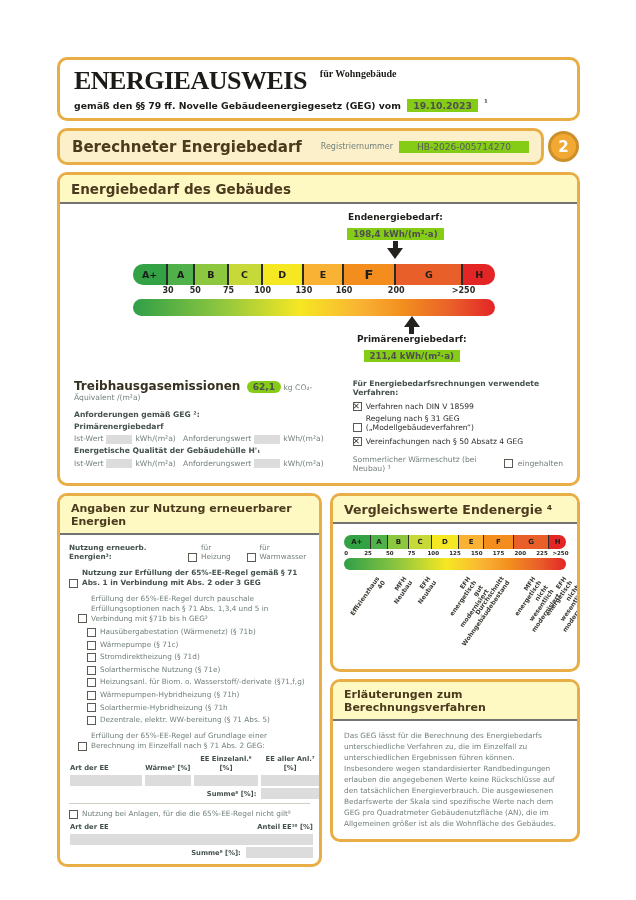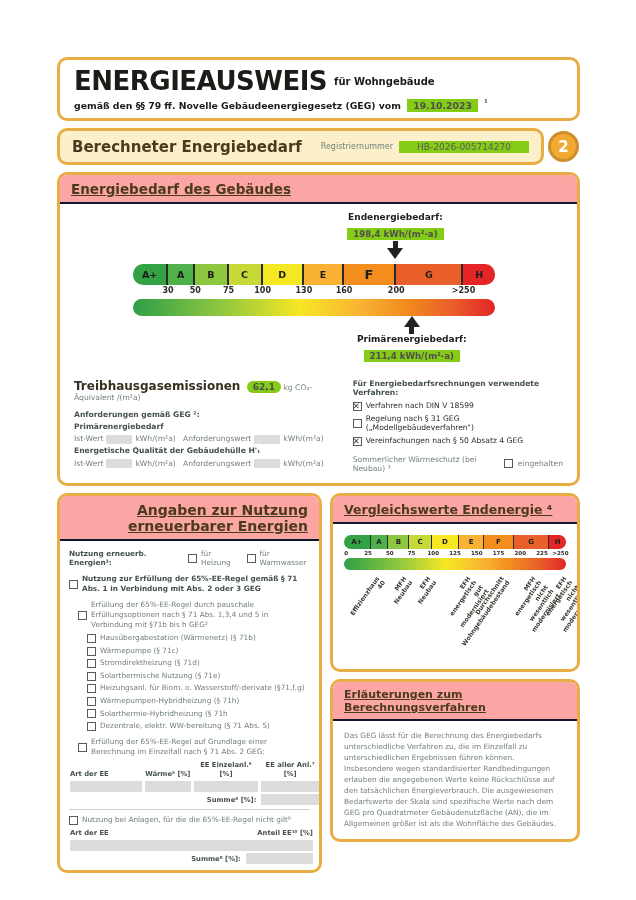--- a/index.html
+++ b/index.html
@@ -9,40 +9,40 @@
 
   
   .goldbox{border:3px solid #e8ad45;border-radius:10px;box-sizing:border-box;background:#fff;}
   .bar{background:#fcf0cb;display:flex;align-items:center;padding:0 12px;}
   .valbox{display:inline-block;background:#84cc16;color:#4f4f4f;font-weight:bold;padding:1px 6px;}
   .gray{color:#72817a;}
   .dgray{color:#45524b;font-weight:bold;}
 
   
   .title-box{height:64px;padding:8px 14px 6px;}
-  .title-line{display:flex;align-items:center;gap:7px;}
+  .title-line{display:flex;align-items:flex-start;gap:13px;font-family:Liberation Serif, serif;}
   .title-line h1{margin:0;font-size:26px;line-height:1;letter-spacing:-0.5px;color:#1c1b18;}
   .title-sub{font-size:10px;font-weight:bold;color:#1c1b18;}
   .law-line{margin-top:4px;font-size:9.3px;font-weight:bold;color:#1c1b18;}
   .law-line .valbox{font-size:9.3px;margin:0 3px;}
 
   
   .reg-row{position:relative;margin-top:7px;height:37px;}
   .reg-bar{width:487px;height:37px;}
   .reg-bar h2{margin:0;font-size:15px;color:#4b3a1e;flex:1;}
   .reg-label{font-size:8px;color:#72817a;margin-right:6px;}
   .reg-val{font-size:9px;min-width:118px;text-align:center;font-weight:normal;color:#5a5a5a;}
   .badge{position:absolute;left:491px;top:3px;width:31px;height:31px;border-radius:50%;
          background:#f1a933;border:3px solid #cd8f2a;box-sizing:border-box;color:#fff;
          font-weight:bold;font-size:15px;display:flex;align-items:center;justify-content:center;}
 
   
   .panel{margin-top:7px;overflow:hidden;}
-  .panel-head{background:#fca5a5;border-bottom:2px solid #0f172a;padding:6px 11px 5px;
-              font-weight:bold;font-size:13.5px;color:#4b3a1e;text-decoration:underline;}
+  .panel-head{background:#fef9c3;border-bottom:2px solid #737373;padding:6px 11px 5px;
+              font-weight:bold;font-size:13.5px;color:#4b3a1e;}
 
   
   .scale-wrap{position:relative;height:157px;margin:8px 24px 0 73px;width:362px;}
   .marker{position:absolute;width:130px;text-align:center;transform:translateX(-50%);}
   .marker-top{top:0;}
   .marker-bottom{top:104px;}
   .marker .mlabel{font-size:9px;font-weight:bold;color:#1e1d1a;}
   .marker .valbox{font-size:8.6px;margin-top:2px;}
   .stem{width:5px;height:7px;background:#23221f;margin:0 auto;}
   .ah-down{width:0;height:0;margin:0 auto;border-left:8px solid transparent;border-right:8px solid transparent;border-top:11px solid #23221f;}
@@ -60,36 +60,36 @@
 
   
   .demand-cols{display:flex;margin:10px 14px 10px;font-size:7.6px;}
   .dc-left{width:57%;padding-right:8px;box-sizing:border-box;}
   .dc-right{width:43%;}
   .ghg-row{margin-bottom:7px;}
   .ghg-title{font-size:12px;color:#35301f;font-weight:bold;margin-right:4px;}
   .ghg-row .valbox{font-size:9px;border-radius:6px;}
   .ln{line-height:1.6;}
   .mini{display:inline-block;width:26px;height:9px;background:#dcdcdc;vertical-align:middle;margin:0 3px;}
-  .cbrow{display:flex;align-items:center;gap:4px;margin:3.5px 0;}
+  .cbrow{display:flex;align-items:flex-end;gap:4px;margin:3.5px 0;}
   .cb{flex:none;width:7px;height:7px;border:1px solid #5a5a52;background:#fff;display:inline-block;position:relative;margin-top:1px;}
   .cb[data-checked="true"]::before{content:"✕";position:absolute;left:-1px;top:-2px;font-size:8.5px;font-weight:bold;color:#3a3a33;}
   .summer-row{margin-top:9px;display:flex;align-items:center;gap:5px;}
 
   
   .final-bar{margin-top:7px;height:40px;}
   .final-bar h2{margin:0;font-size:15px;color:#4b3a1e;}
   .final-note{font-size:7.8px;font-weight:bold;color:#4b3a1e;margin-left:5px;flex:1;}
   .final-bar .valbox{font-size:10px;}
   .final-unit{font-size:8px;margin-left:4px;}
 
   
   .cols{display:flex;gap:8px;margin-top:7px;align-items:stretch;}
   .left-panel{width:265px;margin-top:0;display:flex;flex-direction:column;}
-  .left-panel .panel-head{font-size:14px;text-align:right;}
+  .left-panel .panel-head{font-size:11px;}
   .right-col{width:250px;display:flex;flex-direction:column;gap:7px;}
   .right-col .panel{margin-top:0;}
   .cmp-panel .panel-head{font-size:12.5px;}
   .exp-panel .panel-head{font-size:11px;}
 
   .re-body{padding:8px 9px 6px;font-size:7.3px;color:#72817a;line-height:1.35;flex:1;}
   .re-usage{display:flex;gap:10px;align-items:center;}
   .re-usage .cbrow{margin:0;}
   .u{}
   .ind{margin-left:9px;}

